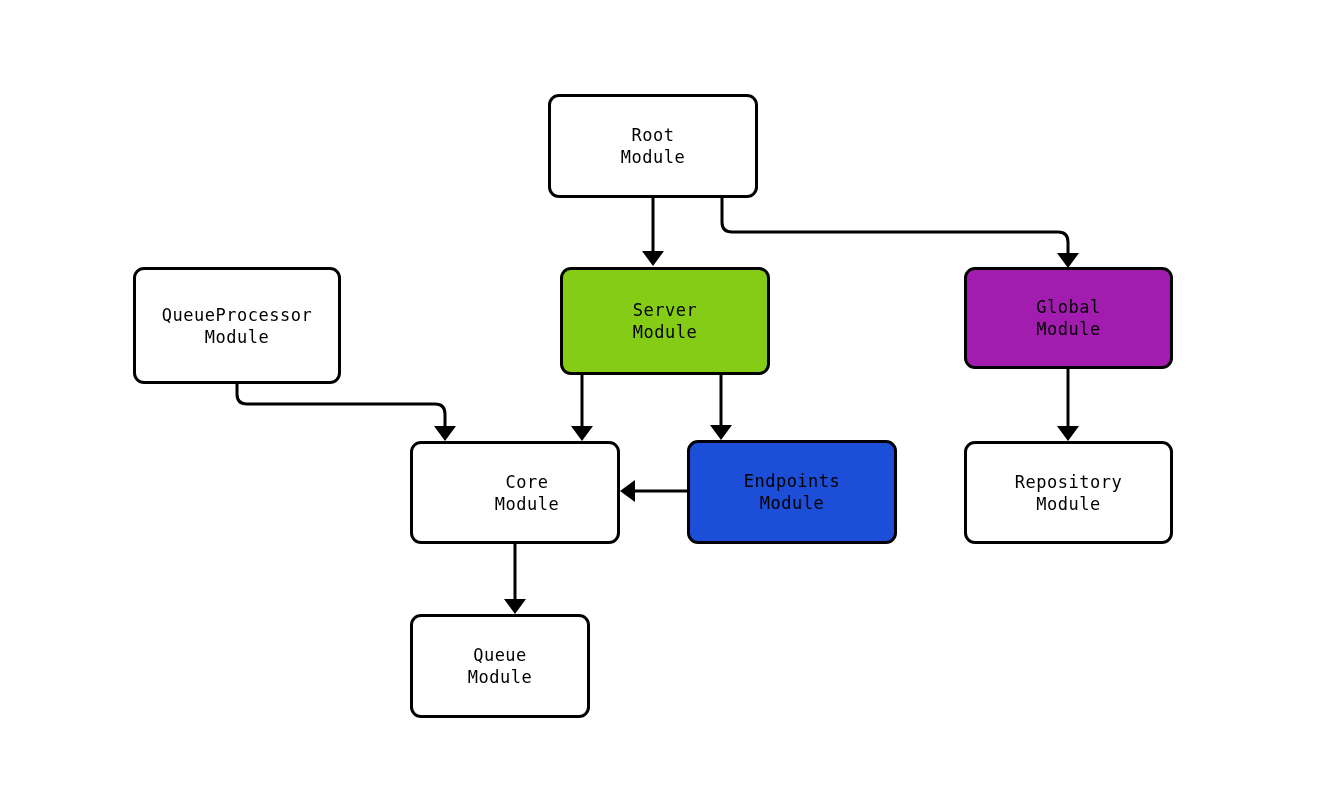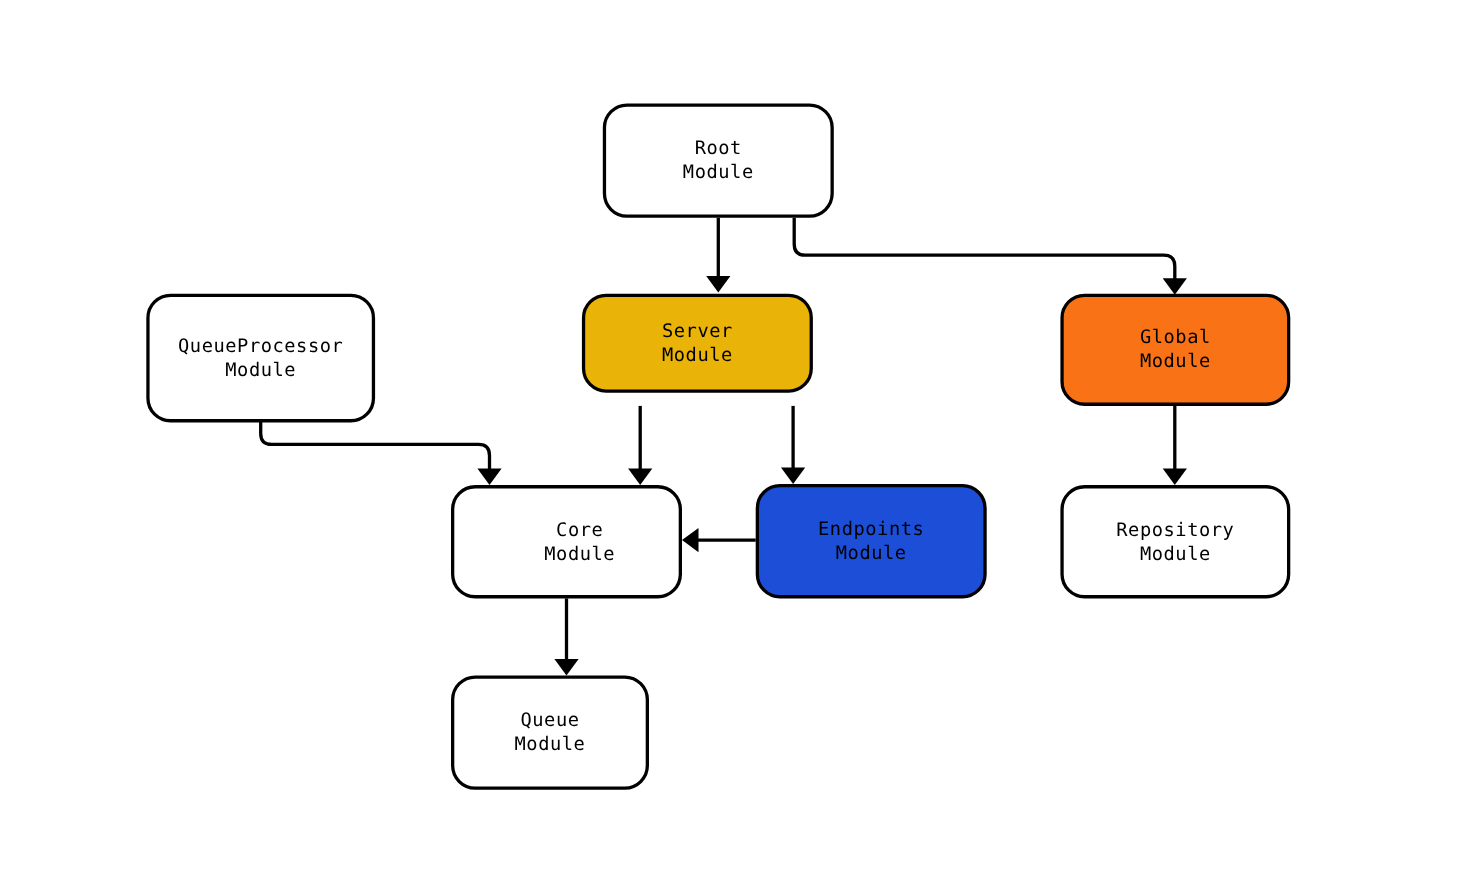--- a/index.html
+++ b/index.html
@@ -26,21 +26,21 @@
     top: 0;
     width: 1337px;
     height: 809px;
     pointer-events: none;
   }
   .node {
     position: absolute;
     box-sizing: border-box;
     background: #ffffff;
     border: 3px solid #000000;
-    border-radius: 22px;
+    border-radius: 11px;
     display: flex;
     flex-direction: column;
     align-items: center;
     justify-content: center;
     text-align: center;
     color: #000000;
     font-family: "DejaVu Sans Mono", "Liberation Mono", monospace;
     font-size: 17px;
     line-height: 22px;
     letter-spacing: 0.5px;
@@ -93,25 +93,25 @@
 
   <div id="node-layer">
       <div class="node" style="left: 548px; top: 94px; width: 210px; height: 104px; border-color: rgb(0, 0, 0); background: rgb(255, 255, 255); border-width: 3px;">
         <span class="label-line">Root</span>
         <span class="label-line">Module</span>
       </div>
       <div class="node" style="left: 133px; top: 267px; width: 208px; height: 117px; border-color: rgb(0, 0, 0); background: rgb(255, 255, 255); border-width: 3px;">
         <span class="label-line">QueueProcessor</span>
         <span class="label-line">Module</span>
       </div>
-      <div class="node" style="left: 529px; top: 267px; width: 210px; height: 90px; border-color: rgb(0, 0, 0); background: #eab308; border-width: 3px;">
+      <div class="node" style="left: 560px; top: 267px; width: 210px; height: 108px; border-color: rgb(0, 0, 0); background: #84cc16; border-width: 3px;">
         <span class="label-line">Server</span>
         <span class="label-line">Module</span>
       </div>
-      <div class="node" style="left: 964px; top: 267px; width: 209px; height: 102px; border-color: rgb(0, 0, 0); background: #f97316; border-width: 3px;">
+      <div class="node" style="left: 964px; top: 267px; width: 209px; height: 102px; border-color: rgb(0, 0, 0); background: #a21caf; border-width: 3px;">
         <span class="label-line">Global</span>
         <span class="label-line">Module</span>
       </div>
       <div class="node" style="left: 410px; top: 441px; width: 210px; height: 103px; border-color: rgb(0, 0, 0); background: rgb(255, 255, 255); border-width: 3px; padding-left: 24px;">
         <span class="label-line">Core</span>
         <span class="label-line">Module</span>
       </div>
       <div class="node" style="left: 687px; top: 440px; width: 210px; height: 104px; border-color: rgb(0, 0, 0); background: #1d4ed8; border-width: 3px;">
         <span class="label-line">Endpoints</span>
         <span class="label-line">Module</span>

